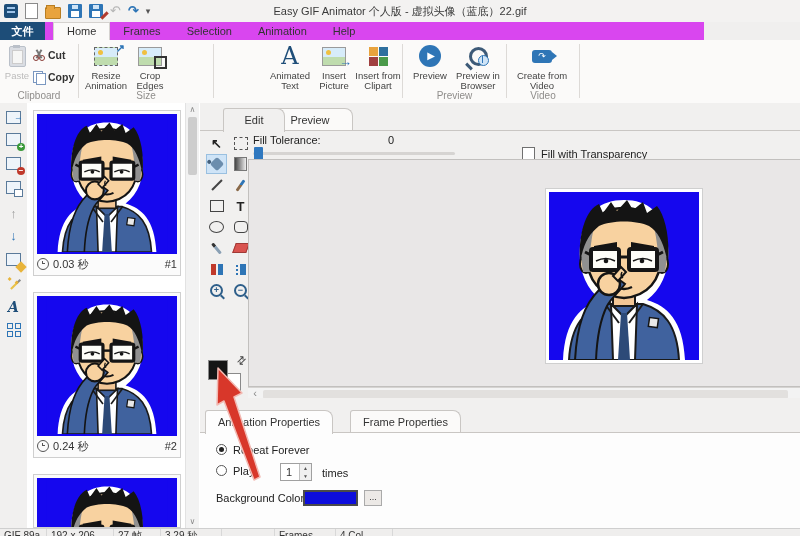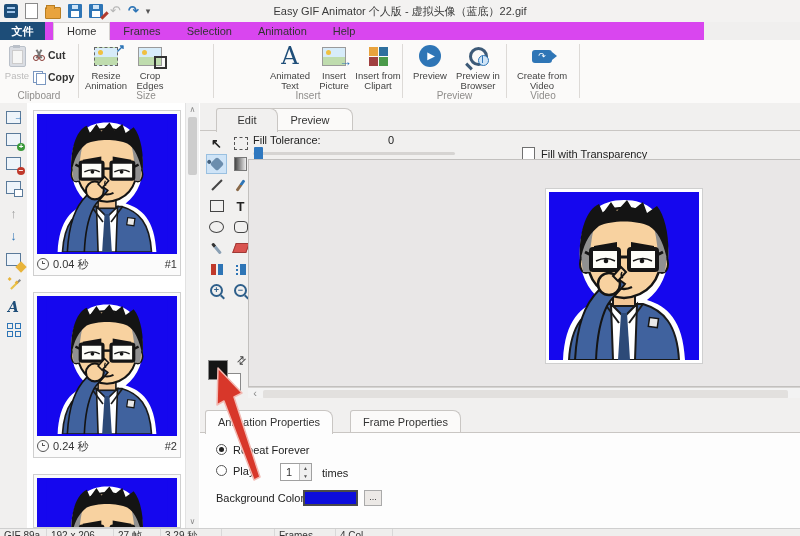--- a/index.html
+++ b/index.html
@@ -301,21 +301,20 @@
         <div class="bicon">
           <span class="clipart-grid">
             <i style="background:#e8a33d"></i>
               <i style="background:#2e6f9e"></i>
             <i style="background:#a04040"></i>
               <i style="background:#4a9a4a"></i>
           </span>
         </div>
         <span>Insert from Clipart</span>
       </div>
-      <div class="glabel">Insert</div>
     </div>
     <div class="gsep" style="left:402px"></div>
 
     <div class="rgroup" style="left:403px;width:103px">
       <div class="bigbtn" style="left:6px;width:42px">
         <div class="bicon">
             <span class="play-circle">▶</span>
           </div>
         <span>Preview</span>
       </div>
@@ -393,21 +392,21 @@
 
     <div class="thumbcard" style="top:7px">
       <div class="thumbimg">
           <svg viewBox="0 0 150 168">
             <use href="#avatar-art"></use>
           </svg>
         </div>
       <div class="thumbcap">
         <span class="capleft">
             <span class="clock"></span>
-          <span>0.04 秒</span>
+          <span>0.03 秒</span>
           </span>
         <span>#1</span>
       </div>
     </div>
 
     <div class="thumbcard" style="top:189px">
       <div class="thumbimg">
           <svg viewBox="0 0 150 168">
             <use href="#avatar-art"></use>
           </svg>
@@ -430,21 +429,21 @@
     </div>
 
     <div id="thumb-scroll">
       <span class="scrollarrow" style="top:0">∧</span>
       <span id="thumb-scroll-thumb"></span>
       <span class="scrollarrow" style="bottom:0">∨</span>
     </div>
   </div>
 
   <div class="abs" id="editor">
-    <div class="edtab active" style="left:16px;top:5px;width:60px">Edit</div>
+    <div class="edtab active" style="left:23px;top:5px;width:60px">Edit</div>
     <div class="edtab" style="left:67px;top:5px;width:84px">Preview</div>
     <div id="edtab-line"></div>
 
     <div class="abs" id="fill-label">Fill Tolerance:</div>
     <div class="abs" id="fill-value">0</div>
     <div class="abs" id="slider-track"></div>
     <div class="abs" id="slider-handle"></div>
 
     <div class="abs checkbox" id="transparency-box"></div>
     <div class="abs" id="transparency-label">Fill with Transparency</div>

